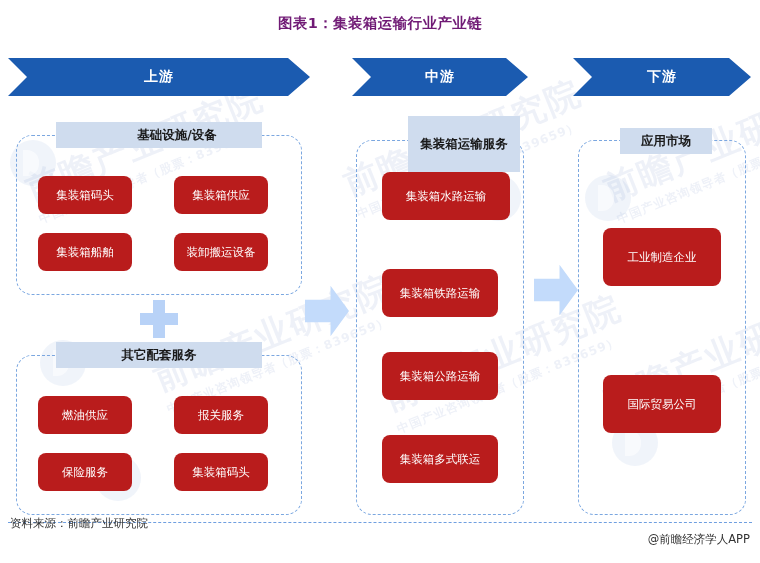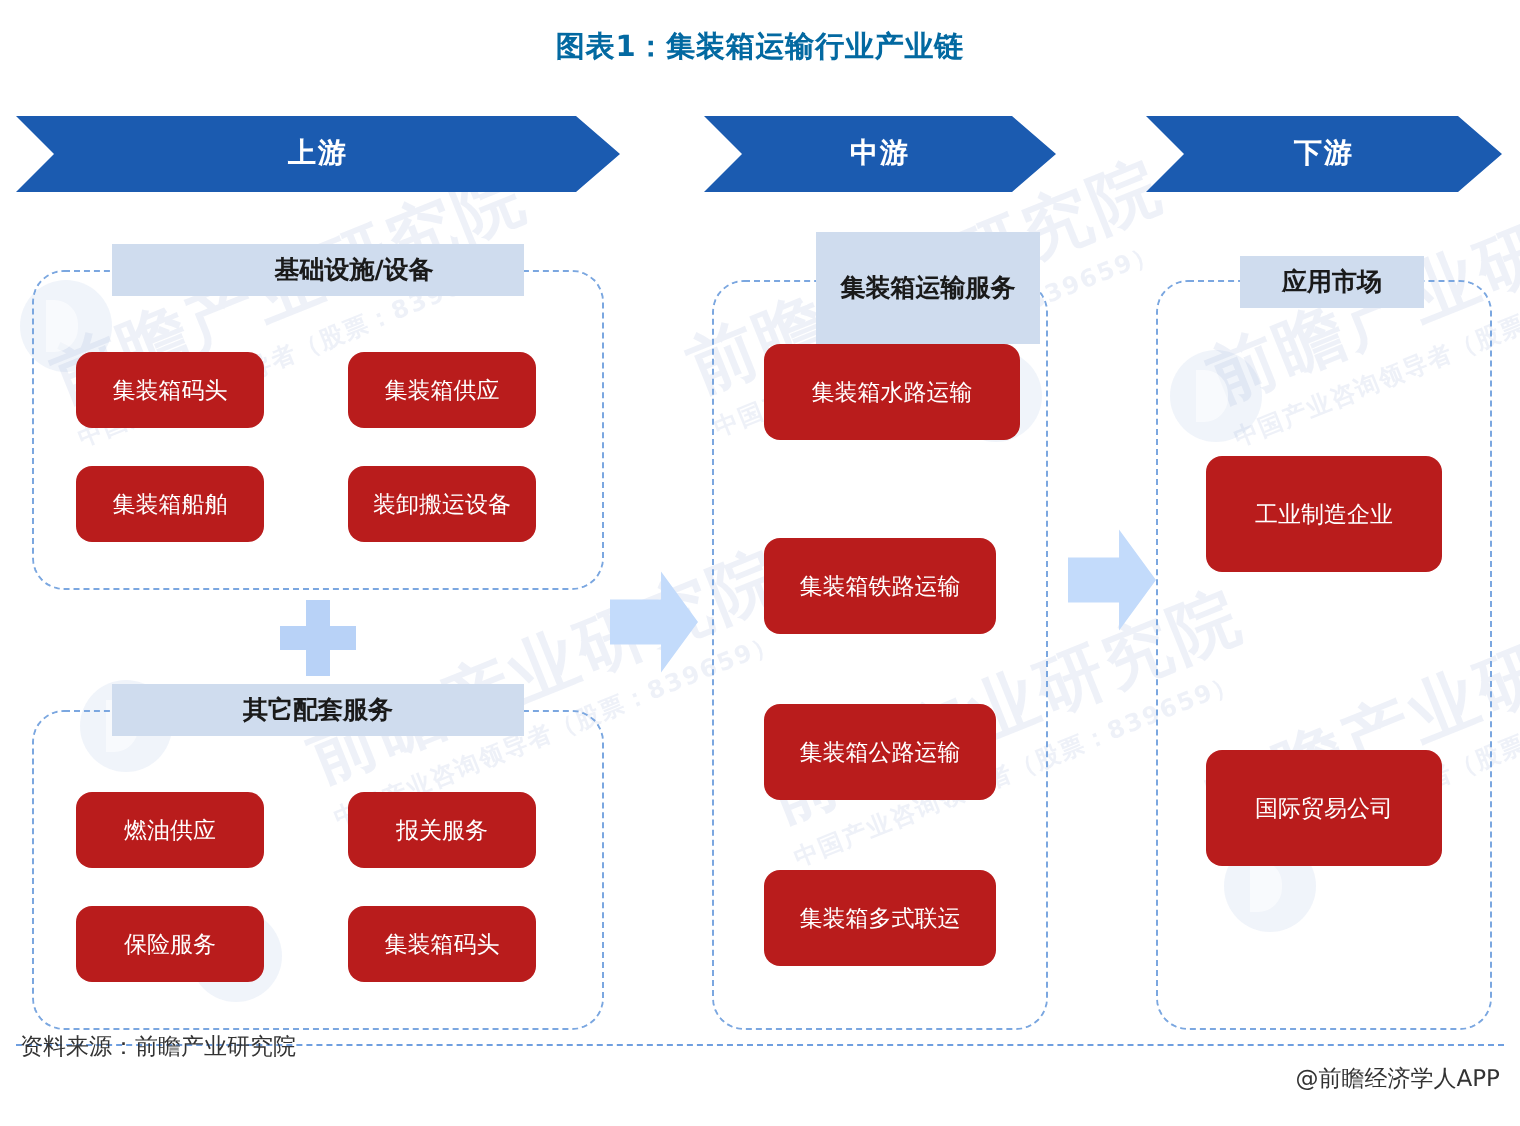--- a/index.html
+++ b/index.html
@@ -51,21 +51,21 @@
 
   
   .chart-title {
     position: absolute;
     top: 14px;
     left: 0;
     width: 760px;
     text-align: center;
     font-size: 14.5px;
     font-weight: 700;
-    color: #0369a1;
+    color: #701a75;
     letter-spacing: 0.4px;
   }
 
   
   .col { position: absolute; top: 58px; }
   .col-up   { left: 8px;   width: 302px; }
   .col-mid  { left: 352px; width: 176px; }
   .col-down { left: 573px; width: 178px; }
 
   

